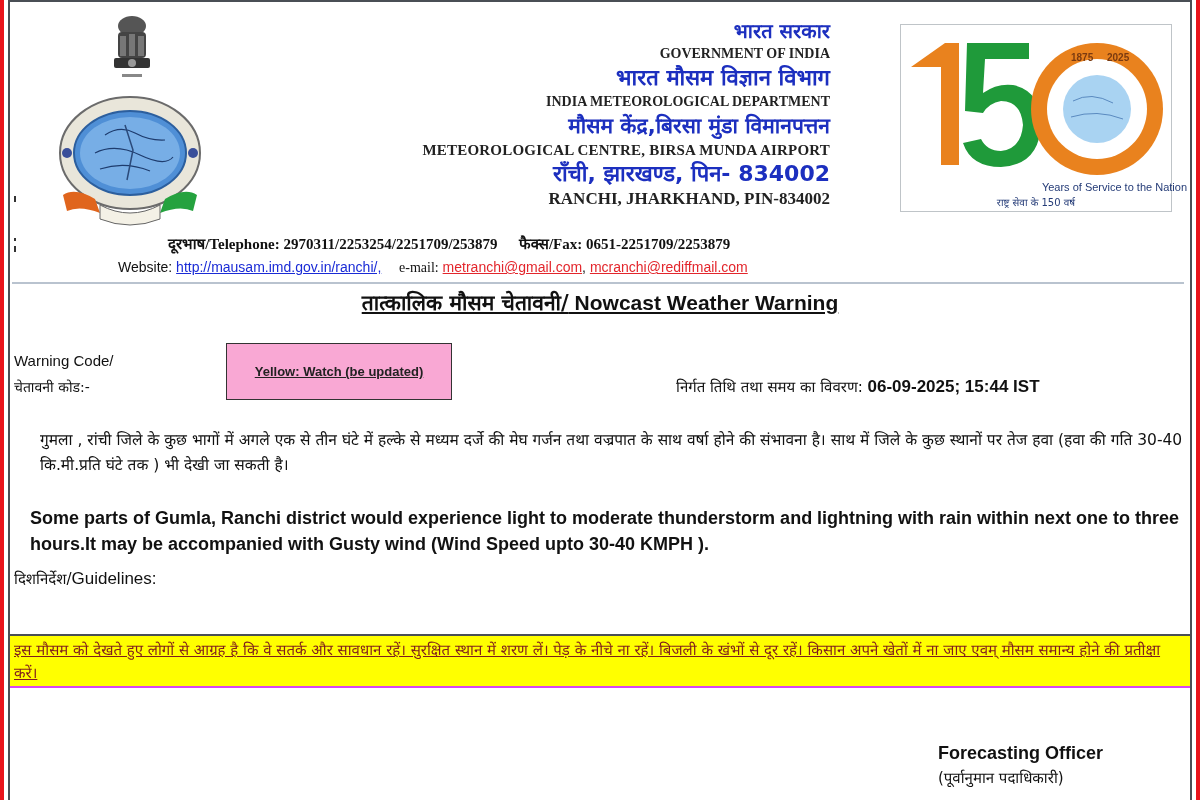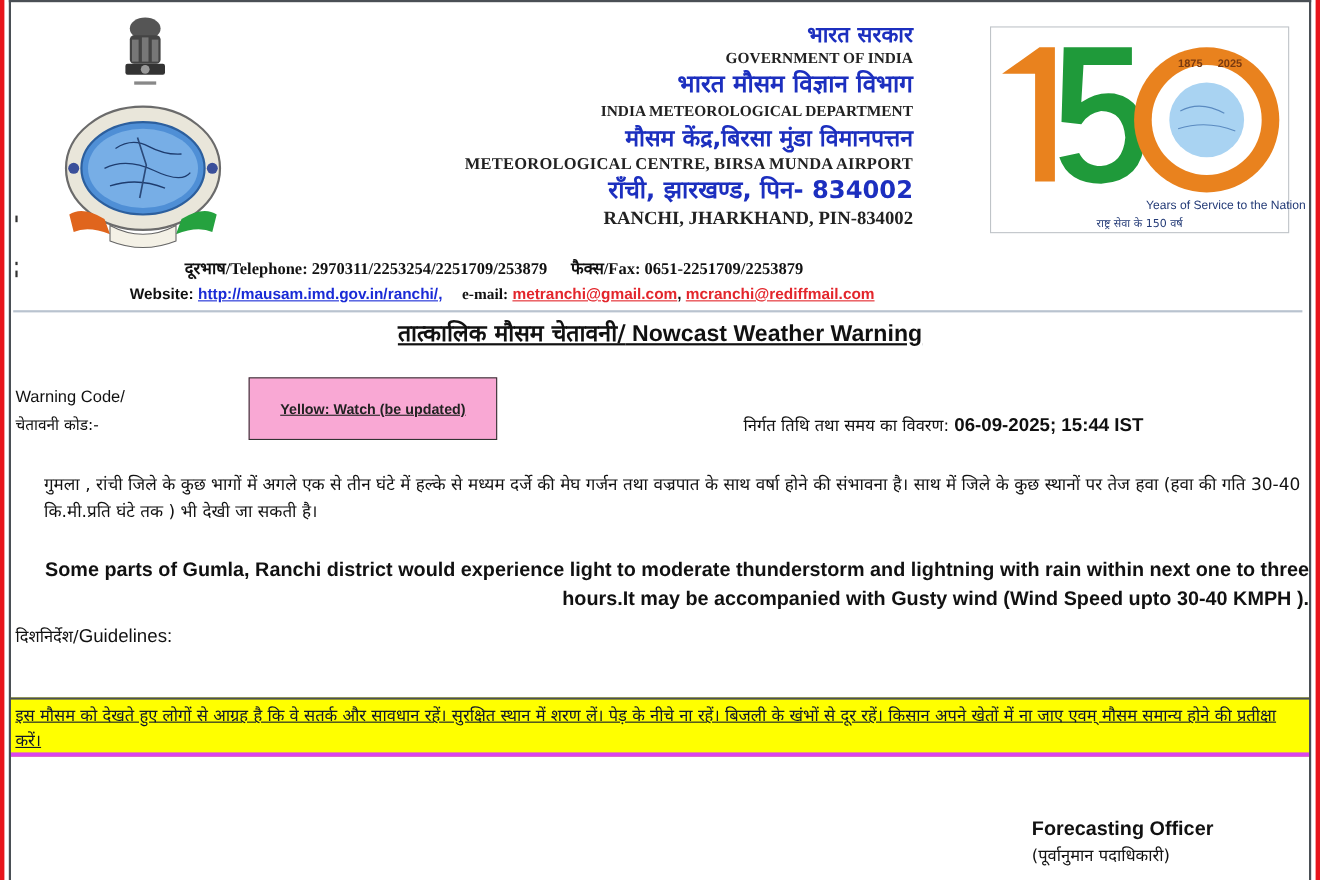--- a/index.html
+++ b/index.html
@@ -26,21 +26,21 @@
   .h4-hi { font-size: 22px; line-height: 28px; }
   .h4-en { font-size: 17px; line-height: 22px; }
 
   .anniv { position: absolute; left: 900px; top: 24px; width: 272px; height: 188px; border: 1px solid #bfc4c8; background: #fff; }
   .anniv svg { position: absolute; left: 0; top: 0; }
   .anniv .tag-en { position: absolute; left: 16px; width: 100%; top: 156px; text-align: right; font-size: 11px; font-weight: normal; color: #243b77; }
   .anniv .tag-hi { position: absolute; left: 0; width: 100%; top: 170px; text-align: center; font-size: 10px; color: #243b77; font-family: "DejaVu Sans", sans-serif; }
 
   .contact-row { position: absolute; left: 168px; top: 233px; font-family: "Liberation Serif", serif; font-weight: bold; font-size: 15px; color: #111; white-space: nowrap; }
   .contact-row .gap { display: inline-block; width: 14px; }
-  .web-row { position: absolute; left: 118px; top: 259px; font-size: 14px; font-weight: bold; white-space: nowrap; }
+  .web-row { position: absolute; left: 118px; top: 259px; font-size: 14px; font-weight: normal; white-space: nowrap; }
   .web-row a { color: #1a2bd6; text-decoration: underline; }
   .web-row .email { color: #e3262c; text-decoration: underline; }
   .web-row .lbl-serif { font-family: "Liberation Serif", serif; }
   .web-row .gap { display: inline-block; width: 10px; }
 
   .divider { position: absolute; left: 12px; top: 282px; width: 1172px; height: 2px; background: #b9c3cf; }
 
   
   .title { position: absolute; left: 0; width: 1200px; top: 288px; text-align: center; font-size: 21px; font-weight: bold; text-decoration: underline; color: #111; }
   .title .hi { font-family: "DejaVu Sans", sans-serif; }
@@ -49,27 +49,27 @@
   .wc-label { position: absolute; left: 14px; top: 348px; font-size: 15px; line-height: 26px; color: #111; }
   .wc-label .hi { font-family: "DejaVu Sans", sans-serif; font-size: 14px; }
   .wc-badge { position: absolute; left: 226px; top: 343px; width: 226px; height: 57px; background: #f9a8d4; border: 1px solid #333;
     display: flex; align-items: center; justify-content: center; font-size: 13px; font-weight: bold; text-decoration: underline; color: #222; }
   .issued { position: absolute; left: 676px; top: 376px; font-size: 17px; color: #111; white-space: nowrap; }
   .issued .hi { font-family: "DejaVu Sans", sans-serif; font-size: 15px; }
   .issued .val { font-weight: bold; }
 
   
   .para-hi { position: absolute; left: 40px; top: 428px; width: 1148px; text-align: left; font-family: "DejaVu Sans", sans-serif; font-size: 15.5px; line-height: 25px; color: #111; }
-  .para-en { position: absolute; left: 30px; top: 505px; width: 1160px; text-align: right; font-size: 18px; font-weight: bold; line-height: 26px; color: #111; }
+  .para-en { position: absolute; left: 30px; top: 505px; width: 1160px; text-align: left; font-size: 18px; font-weight: bold; line-height: 26px; color: #111; }
 
   .guide-label { position: absolute; left: 14px; top: 568px; font-size: 17px; color: #111; }
   .guide-label .hi { font-family: "DejaVu Sans", sans-serif; font-size: 15px; }
   .guide-box { position: absolute; left: 10px; top: 634px; width: 1180px; height: 54px; background: #ffff00;
-    border-top: 2px solid #4a4f55; border-bottom: 4px solid #d946ef; padding: 3px 4px;
-    font-family: "DejaVu Sans", sans-serif; font-size: 15px; line-height: 23px; color: #0f172a; text-decoration: underline; }
+    border-top: 2px solid #4a4f55; border-bottom: 2px solid #d946ef; padding: 3px 4px;
+    font-family: "DejaVu Sans", sans-serif; font-size: 15px; line-height: 23px; color: #7f1d1d; text-decoration: underline; }
 
   .officer { position: absolute; left: 938px; top: 740px; color: #111; }
   .officer .en { font-size: 18px; font-weight: bold; line-height: 26px; }
   .officer .hi { font-family: "DejaVu Sans", sans-serif; font-size: 15px; line-height: 24px; }
 
   .margin-mark { position: absolute; left: 14px; width: 2px; background: #333; }
 </style>
 </head>
 <body>
 

